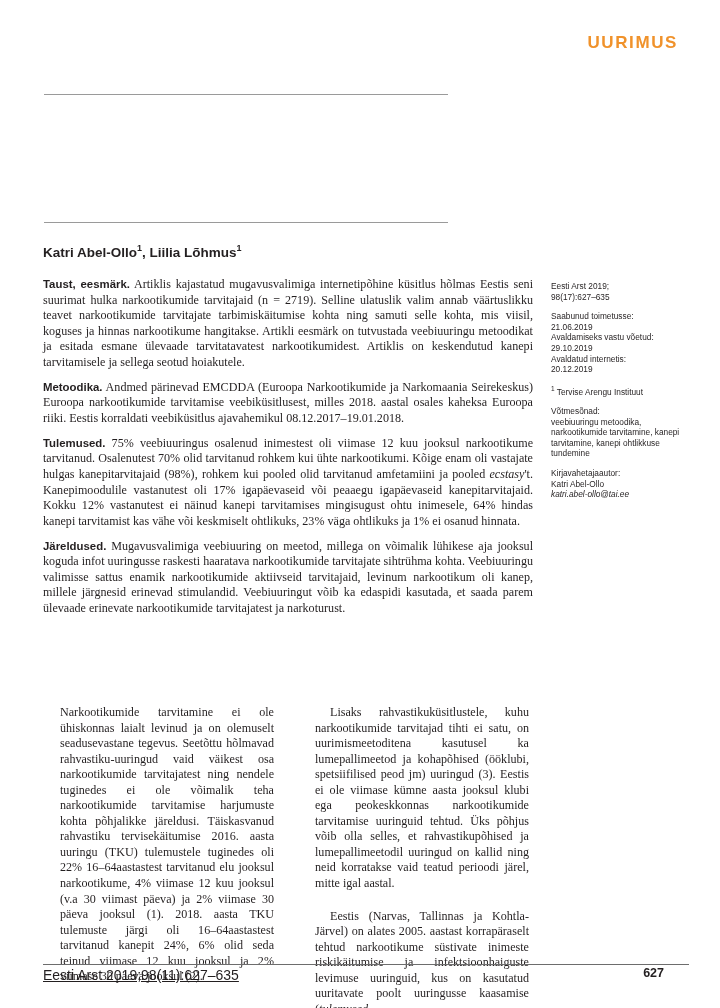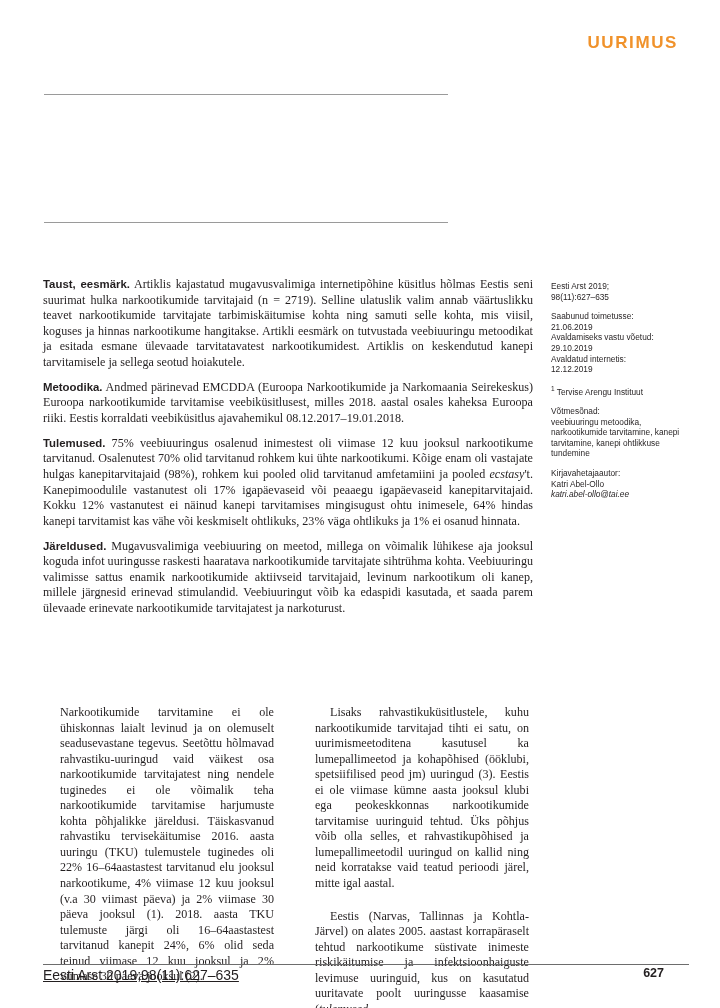--- a/index.html
+++ b/index.html
@@ -176,47 +176,48 @@
 
 <div class="page">
 
   <div class="running-head">UURIMUS</div>
 
   <div class="rule rule-top"></div>
 
 
   <div class="rule rule-mid"></div>
 
+  <p class="authors"><span>Katri Abel-Ollo</span><sup>1</sup><span>, Liilia Lõhmus</span><sup>1</sup></p>
 
   <div class="abstract">
 
     <p class="abs-p"><b>Taust, eesmärk.</b><span> Artiklis kajastatud mugavusvalimiga internetipõhine küsitlus hõlmas Eestis seni suurimat hulka narkootikumide tarvitajaid (n = 2719). Selline ulatuslik valim annab väärtuslikku teavet narkootikumide tarvitajate tarbimiskäitumise kohta ning samuti selle kohta, mis viisil, koguses ja hinnas narkootikume hangitakse. Artikli eesmärk on tutvustada veebiuuringu metoodikat ja esitada esmane ülevaade tarvitatavatest narkootikumidest. Artiklis on keskendutud kanepi tarvitamisele ja sellega seotud hoiakutele.</span></p>
 
     <p class="abs-p"><b>Metoodika.</b><span> Andmed pärinevad EMCDDA (Euroopa Narkootikumide ja Narkomaania Seirekeskus) Euroopa narkootikumide tarvitamise veebiküsitlusest, milles 2018. aastal osales kaheksa Euroopa riiki. Eestis korraldati veebiküsitlus ajavahemikul 08.12.2017–19.01.2018.</span></p>
 
     <p class="abs-p"><b>Tulemused.</b><span> 75% veebiuuringus osalenud inimestest oli viimase 12 kuu jooksul narkootikume tarvitanud. Osalenutest 70% olid tarvitanud rohkem kui ühte narkootikumi. Kõige enam oli vastajate hulgas kanepitarvitajaid (98%), rohkem kui pooled olid tarvitanud amfetamiini ja pooled </span><i>ecstasy</i><span>'t. Kanepimoodulile vastanutest oli 17% igapäevaseid või peaaegu igapäevaseid kanepitarvitajaid. Kokku 12% vastanutest ei näinud kanepi tarvitamises mingisugust ohtu inimesele, 64% hindas kanepi tarvitamist kas vähe või keskmiselt ohtlikuks, 23% väga ohtlikuks ja 1% ei osanud hinnata.</span></p>
 
     <p class="abs-p"><b>Järeldused.</b><span> Mugavusvalimiga veebiuuring on meetod, millega on võimalik lühikese aja jooksul koguda infot uuringusse raskesti haaratava narkootikumide tarvitajate sihtrühma kohta. Veebiuuringu valimisse sattus enamik narkootikumide aktiivseid tarvitajaid, levinum narkootikum oli kanep, millele järgnesid erinevad stimulandid. Veebiuuringut võib ka edaspidi kasutada, et saada parem ülevaade erinevate narkootikumide tarvitajatest ja narkoturust.</span></p>
 
   </div>
 
   <div class="sidebar">
 
     <div class="side-block">
       <span class="lbl">Eesti Arst 2019;</span>
-      <span class="lbl">98(11):627–635</span>
+      <span class="lbl">98(17):627–635</span>
     </div>
 
     <div class="side-block">
       <span class="lbl">Saabunud toimetusse:</span>
       <span class="lbl">21.06.2019</span>
       <span class="lbl">Avaldamiseks vastu võetud:</span>
       <span class="lbl">29.10.2019</span>
       <span class="lbl">Avaldatud internetis:</span>
-      <span class="lbl">12.12.2019</span>
+      <span class="lbl">20.12.2019</span>
     </div>
 
     <div class="side-block">
       <span class="lbl"><sup>1</sup><span> Tervise Arengu Instituut</span></span>
     </div>
 
     <div class="side-block">
       <span class="lbl">Võtmesõnad:</span>
       <span class="lbl">veebiuuringu metoodika, narkootikumide tarvitamine, kanepi tarvitamine, kanepi ohtlikkuse tundemine</span>
     </div>

